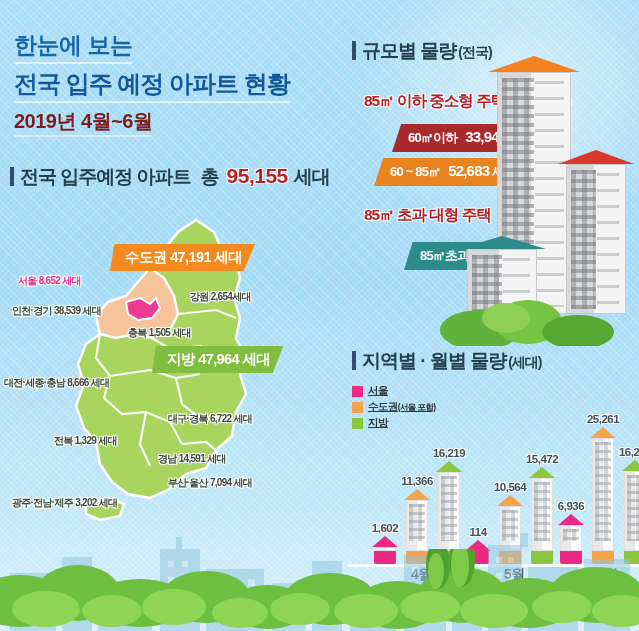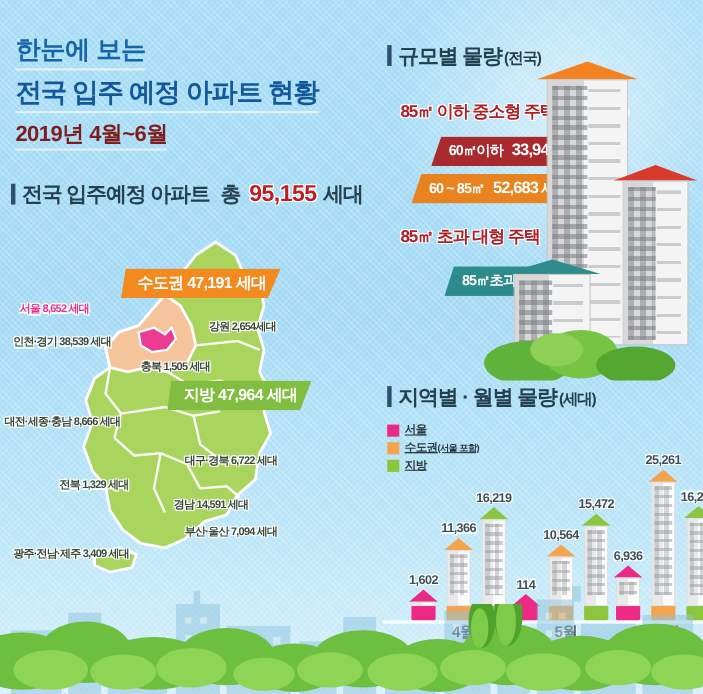--- a/index.html
+++ b/index.html
@@ -159,21 +159,21 @@
 
   <div class="mlab pink" style="left:18px;top:76px;">서울 8,652 세대</div>
   <div class="mlab" style="left:12px;top:106px;">인천·경기 38,539 세대</div>
   <div class="mlab" style="left:190px;top:92px;">강원 2,654세대</div>
   <div class="mlab" style="left:128px;top:128px;">충북 1,505 세대</div>
   <div class="mlab" style="left:4px;top:178px;">대전·세종·충남 8,666 세대</div>
   <div class="mlab" style="left:54px;top:236px;">전북 1,329 세대</div>
   <div class="mlab" style="left:168px;top:214px;">대구·경북 6,722 세대</div>
   <div class="mlab" style="left:158px;top:254px;">경남 14,591 세대</div>
   <div class="mlab" style="left:168px;top:278px;">부산·울산 7,094 세대</div>
-  <div class="mlab" style="left:12px;top:298px;">광주·전남·제주 3,409 세대</div>
+  <div class="mlab" style="left:12px;top:298px;">광주·전남·제주 3,202 세대</div>
 
   <div class="ribbon org" style="left:110px;top:46px;font-size:14.5px;">수도권 47,191 세대</div>
   <div class="ribbon grn" style="left:152px;top:148px;font-size:14.5px;">지방 47,964 세대</div>
 </div>
 
 <div id="sizesec">
   <div class="sec">
     <span class="bar"></span>
     <span class="h">규모별 물량</span>
     <span class="sub">(전국)</span>

